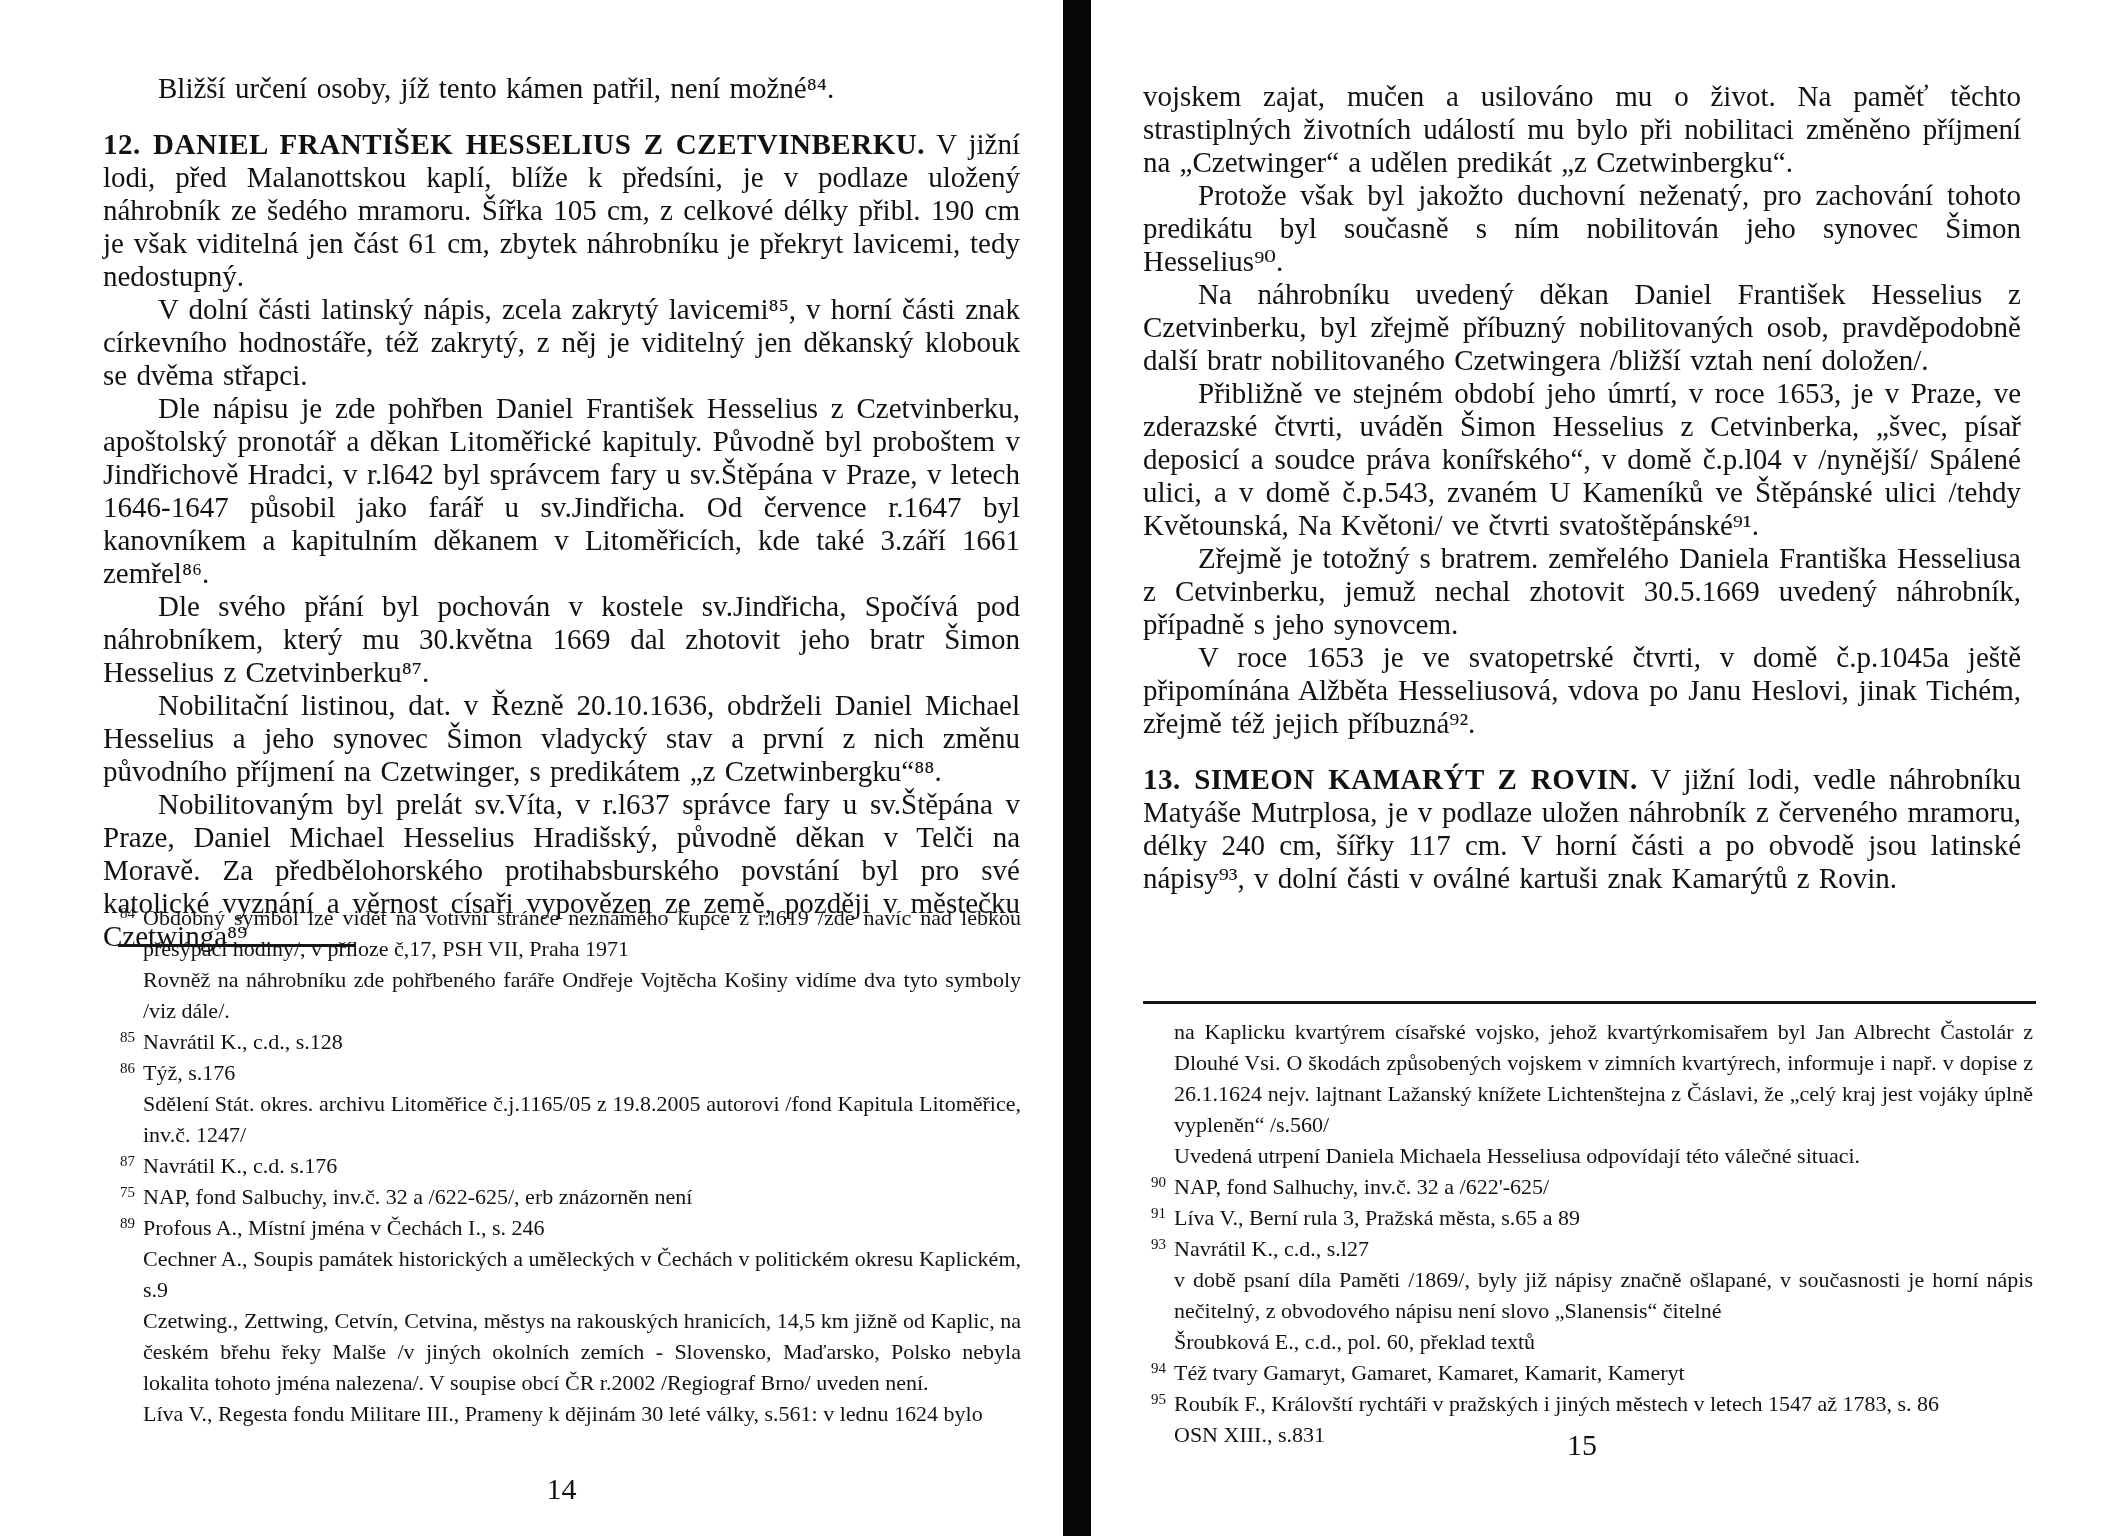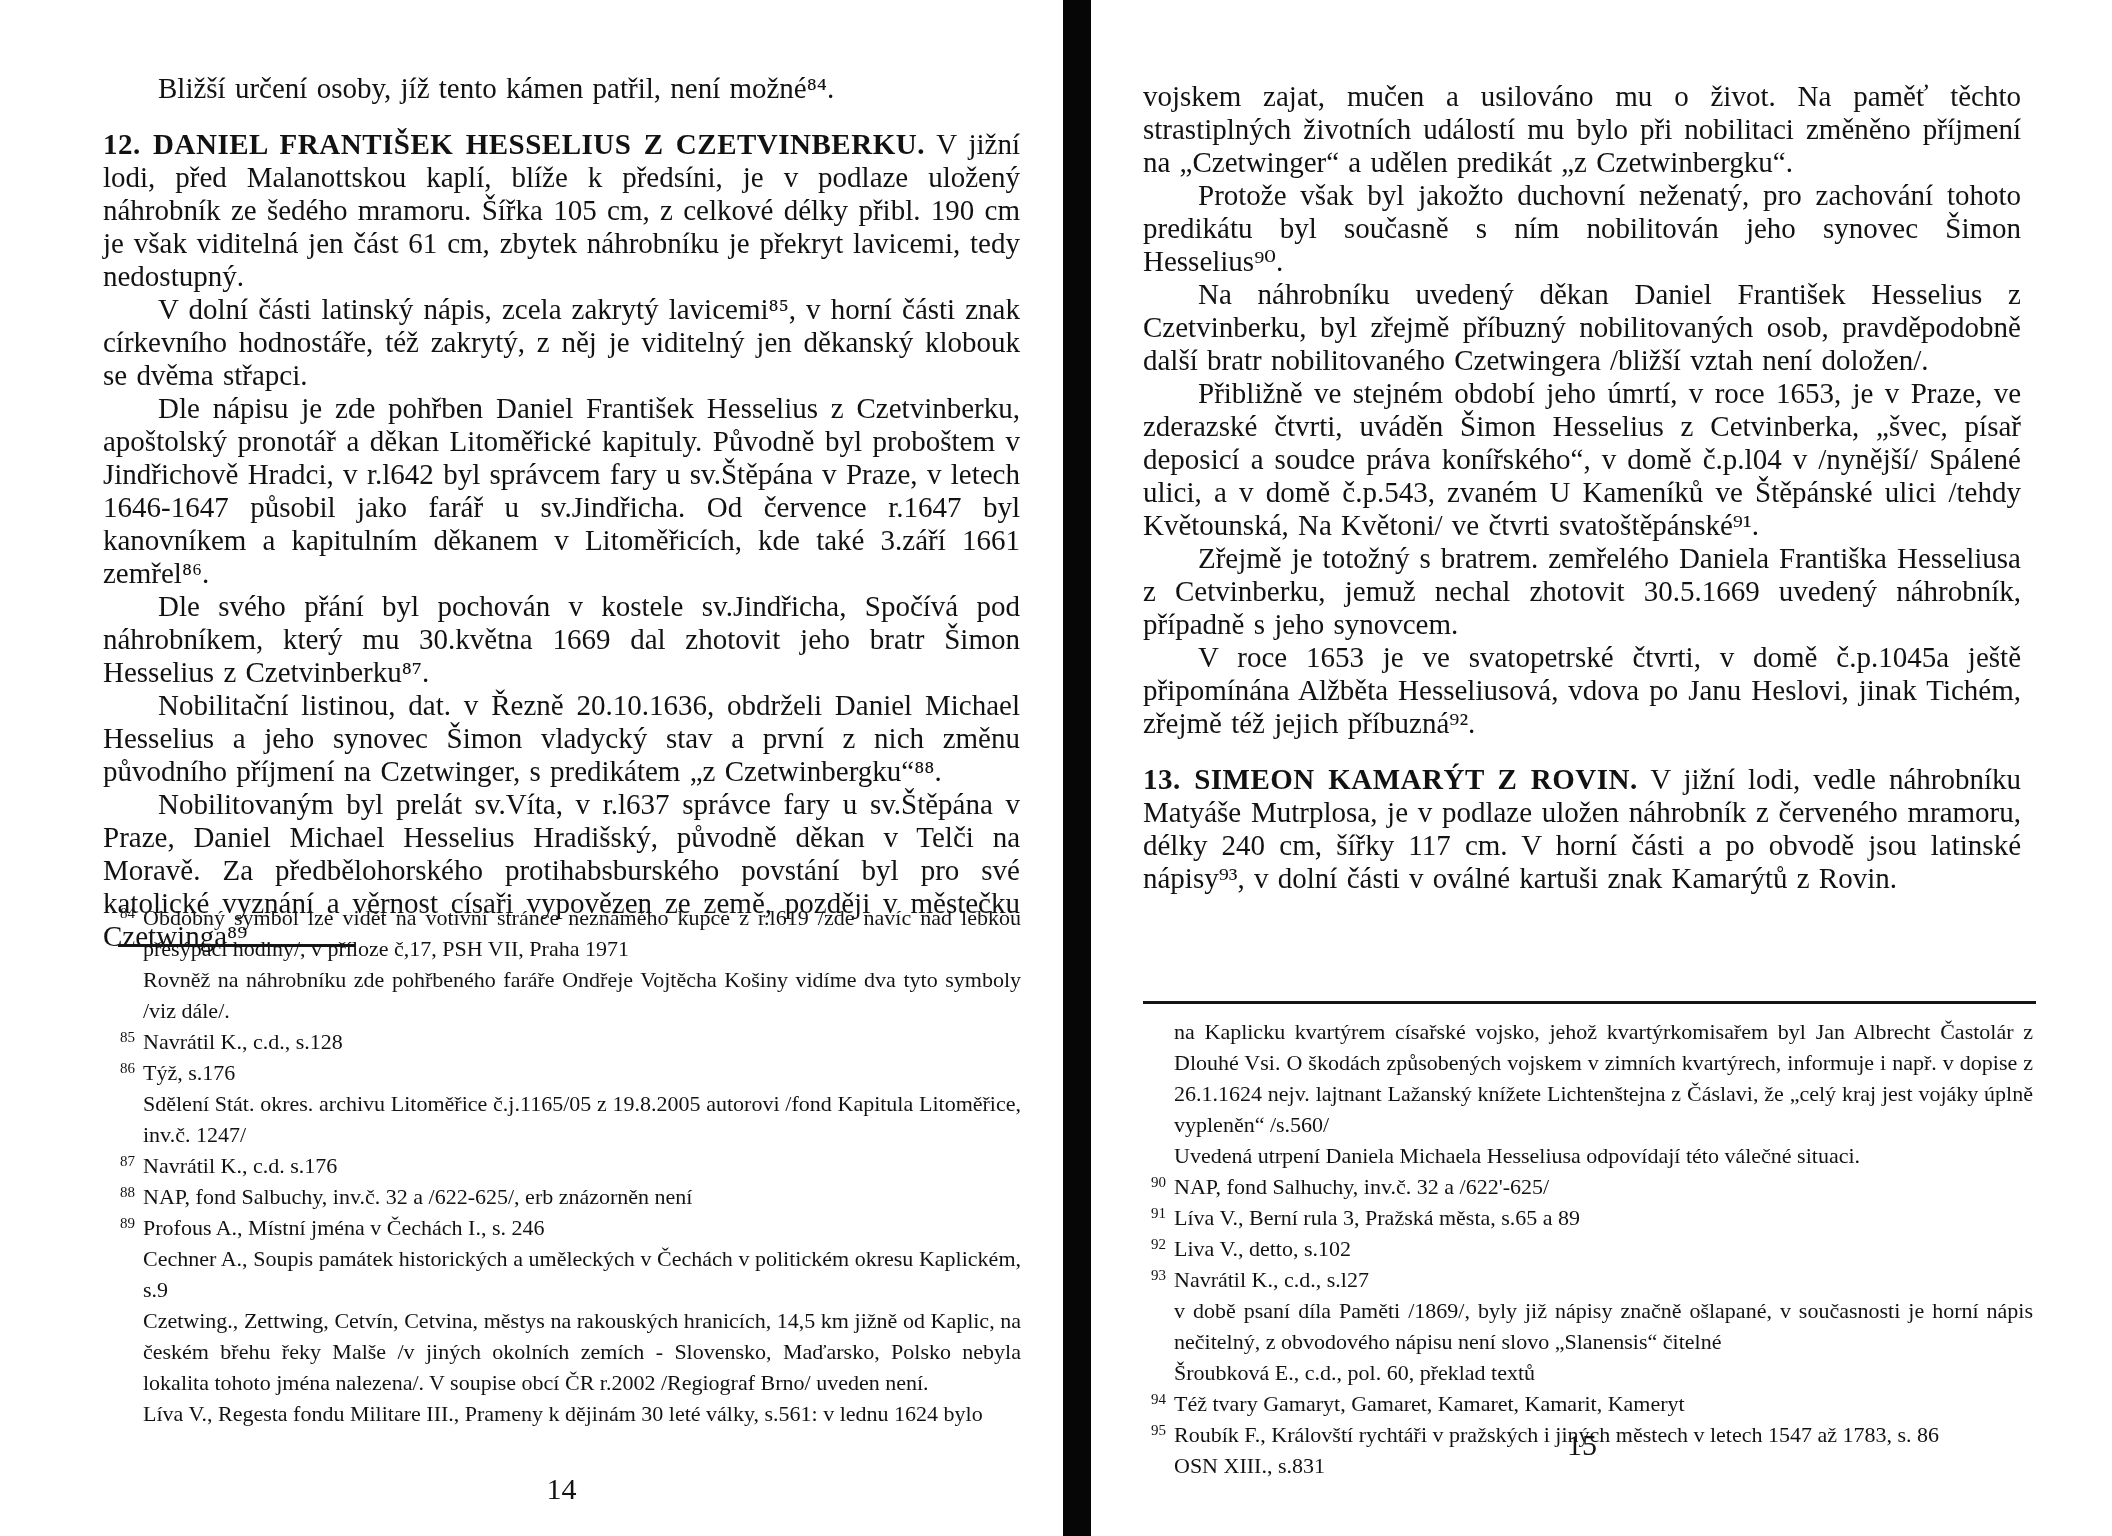--- a/index.html
+++ b/index.html
@@ -61,21 +61,21 @@
 
 <div class="abs fn-sep" style="left:118px; top:944px; width:237px;"></div>
 
 <div class="abs footnotes" style="left:118px; top:902px; width:903px;">
   <div class="fn-item"><span class="fn-marker">84</span><span>Obdobný symbol lze vidět na votivní stránce neznámého kupce z r.l619 /zde navíc nad lebkou přesýpací hodiny/, v příloze č,17, PSH VII, Praha 1971</span></div>
   <div class="fn-item"><span class="fn-marker"></span><span>Rovněž na náhrobníku zde pohřbeného faráře Ondřeje Vojtěcha Košiny vidíme dva tyto symboly /viz dále/.</span></div>
   <div class="fn-item"><span class="fn-marker">85</span><span>Navrátil K., c.d., s.128</span></div>
   <div class="fn-item"><span class="fn-marker">86</span><span>Týž, s.176</span></div>
   <div class="fn-item"><span class="fn-marker"></span><span>Sdělení Stát. okres. archivu Litoměřice č.j.1165/05 z 19.8.2005 autorovi /fond Kapitula Litoměřice, inv.č. 1247/</span></div>
   <div class="fn-item"><span class="fn-marker">87</span><span>Navrátil K., c.d. s.176</span></div>
-  <div class="fn-item"><span class="fn-marker">88</span><span>NAP, fond Salbuchy, inv.č. 32 a /622-625/, erb znázorněn není</span></div>
+  <div class="fn-item"><span class="fn-marker">75</span><span>NAP, fond Salbuchy, inv.č. 32 a /622-625/, erb znázorněn není</span></div>
   <div class="fn-item"><span class="fn-marker">89</span><span>Profous A., Místní jména v Čechách I., s. 246</span></div>
   <div class="fn-item"><span class="fn-marker"></span><span>Cechner A., Soupis památek historických a uměleckých v Čechách v politickém okresu Kaplickém, s.9</span></div>
   <div class="fn-item"><span class="fn-marker"></span><span>Czetwing., Zettwing, Cetvín, Cetvina, městys na rakouských hranicích, 14,5 km jižně od Kaplic, na českém břehu řeky Malše /v jiných okolních zemích - Slovensko, Maďarsko, Polsko nebyla lokalita tohoto jména nalezena/. V soupise obcí ČR r.2002 /Regiograf Brno/ uveden není.</span></div>
   <div class="fn-item"><span class="fn-marker"></span><span>Líva V., Regesta fondu Militare III., Prameny k dějinám 30 leté války, s.561: v lednu 1624 bylo</span></div>
 </div>
 
 <div class="abs page-number" style="left:103px; top:1424px; width:917px;margin-top:48px;">14</div>
 
 <div class="abs gutter-bar" style="left:1063px; top:0; width:28px; height:1536px;"></div>
 
@@ -89,21 +89,20 @@
   <p class="gap-before"><span class="entry-heading">13. SIMEON KAMARÝT Z ROVIN.</span><span> V jižní lodi, vedle náhrobníku Matyáše Mutrplosa, je v podlaze uložen náhrobník z červeného mramoru, délky 240 cm, šířky 117 cm. V horní části a po obvodě jsou latinské nápisy⁹³, v dolní části v oválné kartuši znak Kamarýtů z Rovin.</span></p>
 </div>
 
 <div class="abs fn-sep" style="left:1143px; top:1001px; width:893px;"></div>
 
 <div class="abs footnotes" style="left:1149px; top:1016px; width:884px;">
   <div class="fn-item"><span class="fn-marker"></span><span>na Kaplicku kvartýrem císařské vojsko, jehož kvartýrkomisařem byl Jan Albrecht Častolár z Dlouhé Vsi. O škodách způsobených vojskem v zimních kvartýrech, informuje i např. v dopise z 26.1.1624 nejv. lajtnant Lažanský knížete Lichtenštejna z Čáslavi, že „celý kraj jest vojáky úplně vypleněn“ /s.560/</span></div>
   <div class="fn-item"><span class="fn-marker"></span><span>Uvedená utrpení Daniela Michaela Hesseliusa odpovídají této válečné situaci.</span></div>
   <div class="fn-item"><span class="fn-marker">90</span><span>NAP, fond Salhuchy, inv.č. 32 a /622'-625/</span></div>
   <div class="fn-item"><span class="fn-marker">91</span><span>Líva V., Berní rula 3, Pražská města, s.65 a 89</span></div>
-  <div class="fn-item"><span class="fn-marker">92</span><span>Liva V., detto, s.102</span></div>
   <div class="fn-item"><span class="fn-marker">93</span><span>Navrátil K., c.d., s.l27</span></div>
   <div class="fn-item"><span class="fn-marker"></span><span>v době psaní díla Paměti /1869/, byly již nápisy značně ošlapané, v současnosti je horní nápis nečitelný, z obvodového nápisu není slovo „Slanensis“ čitelné</span></div>
   <div class="fn-item"><span class="fn-marker"></span><span>Šroubková E., c.d., pol. 60, překlad textů</span></div>
   <div class="fn-item"><span class="fn-marker">94</span><span>Též tvary Gamaryt, Gamaret, Kamaret, Kamarit, Kameryt</span></div>
   <div class="fn-item"><span class="fn-marker">95</span><span>Roubík F., Královští rychtáři v pražských i jiných městech v letech 1547 až 1783, s. 86</span></div>
   <div class="fn-item"><span class="fn-marker"></span><span>OSN XIII., s.831</span></div>
 </div>
 
 <div class="abs page-number" style="left:1143px; top:1428px; width:878px;">15</div>
 

